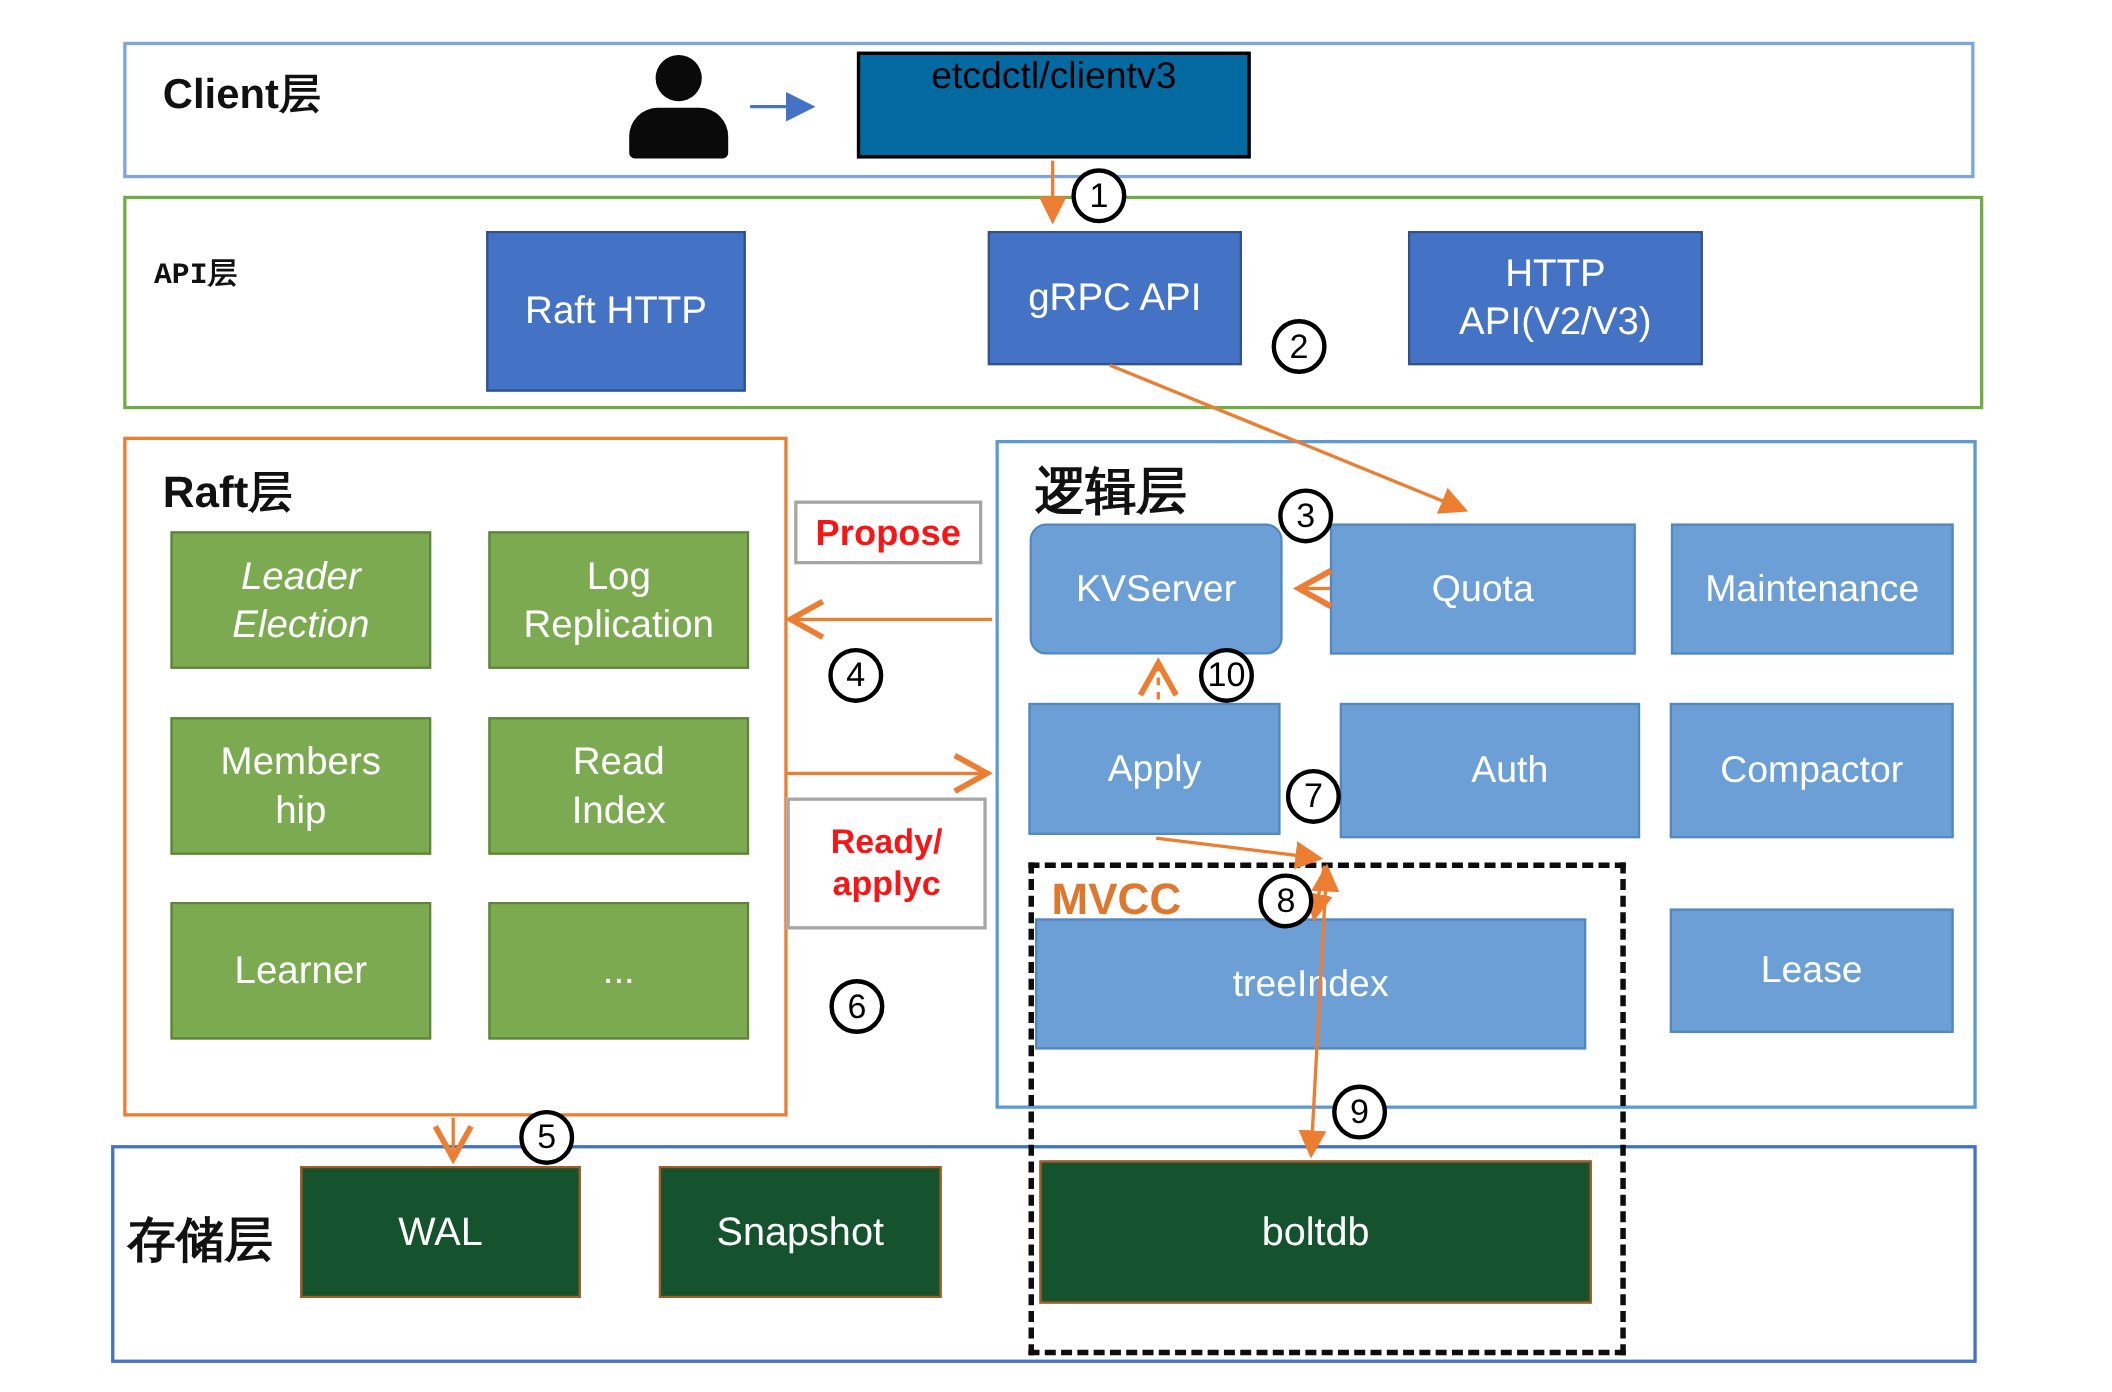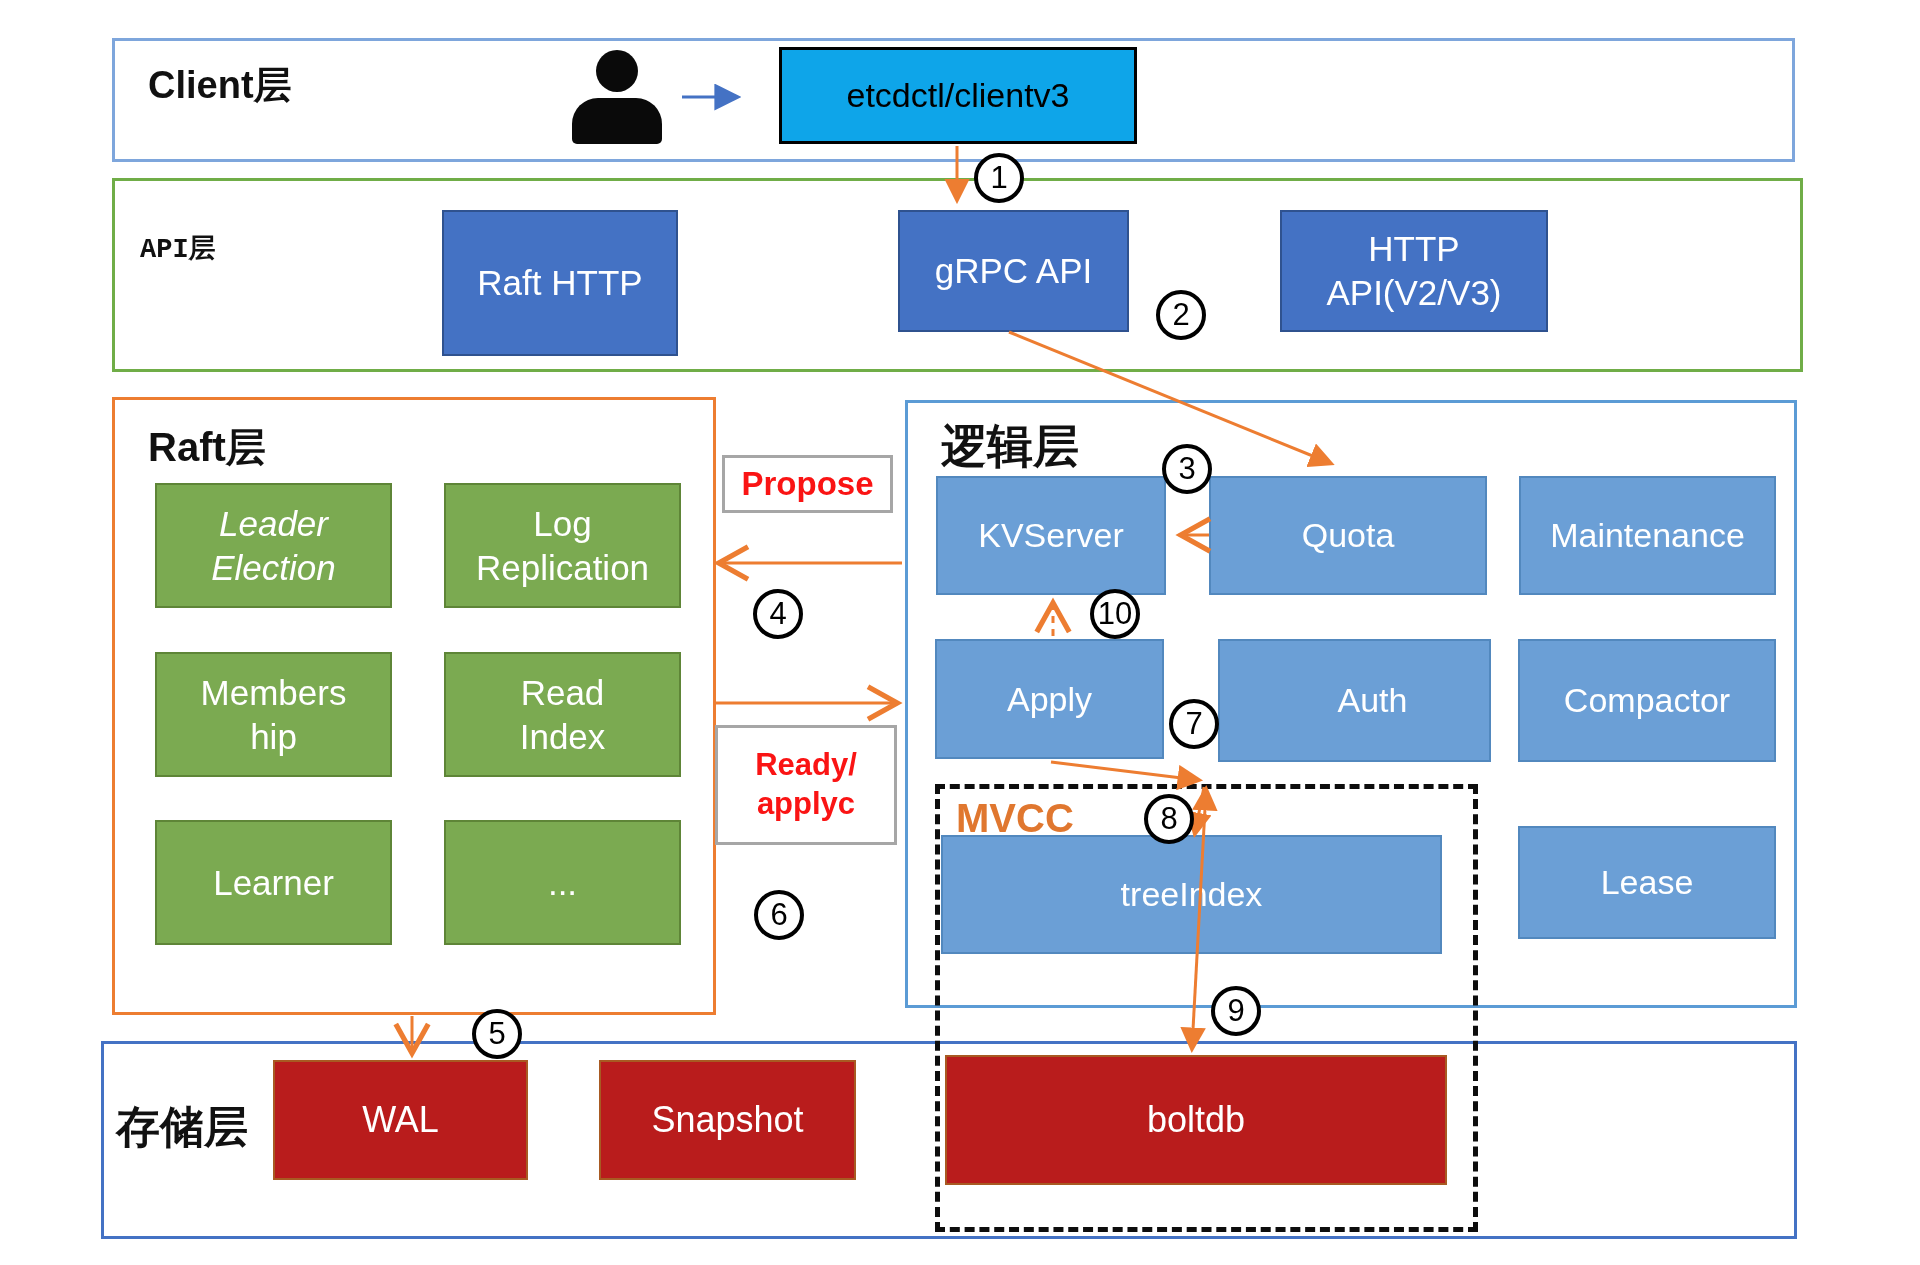--- a/index.html
+++ b/index.html
@@ -11,23 +11,23 @@
   .layer{background:transparent;}
   .layer-title{color:#111;font-weight:600;white-space:nowrap;z-index:3;}
   .fillbox{
     display:flex;align-items:center;justify-content:center;text-align:center;
     color:#fff;z-index:3;
   }
   .multiline{white-space:pre-line;line-height:1.25;}
   .blue-dark{background:#4472C4;border:2px solid #2F528F;font-size:35px;}
   .blue-light{background:#6B9FD6;border:2px solid #5288BE;font-size:34px;}
   .green{background:#7BAA51;border:2px solid #5E8537;font-size:35px;}
-  .orange-fill{background:#b91c1c;border:2px solid #A85A22;font-size:36px;}
+  .orange-fill{background:#14532d;border:2px solid #A85A22;font-size:36px;}
   .whitebox{
-    background:#0ea5e9;display:flex;align-items:center;justify-content:center;
+    background:#0369a1;display:flex;align-items:flex-start;justify-content:center;
     text-align:center;z-index:3;
   }
   .flow-label{
     background:#fff;border:3px solid #A6A6A6;color:#FA1414;font-weight:bold;
     display:flex;align-items:center;justify-content:center;text-align:center;z-index:3;
   }
   .stepnum{
     width:50px;height:50px;border:4px solid #000;border-radius:50%;background:#fff;
     color:#000;font-size:31px;font-weight:500;display:flex;align-items:center;
     justify-content:center;z-index:6;
@@ -105,21 +105,21 @@
   </div>
 
   <div class="abs flow-label" style="left:722px;top:455px;width:171px;height:58px;font-size:33px;">
     <span>Propose</span>
   </div>
   <div class="abs flow-label multiline" style="left:715px;top:725px;width:182px;height:120px;font-size:31px;">
     <span class="multiline">Ready/
 applyc</span>
   </div>
 
-  <div class="abs fillbox blue-light" style="left:936px;top:476px;width:230px;height:119px;">
+  <div class="abs fillbox blue-light" style="left:936px;top:476px;width:230px;height:119px;border-radius:15px;">
     <span>KVServer</span>
   </div>
   <div class="abs fillbox blue-light" style="left:1209px;top:476px;width:278px;height:119px;">
     <span>Quota</span>
   </div>
   <div class="abs fillbox blue-light" style="left:1519px;top:476px;width:257px;height:119px;">
     <span>Maintenance</span>
   </div>
   <div class="abs fillbox blue-light" style="left:935px;top:639px;width:229px;height:120px;">
     <span>Apply</span>

